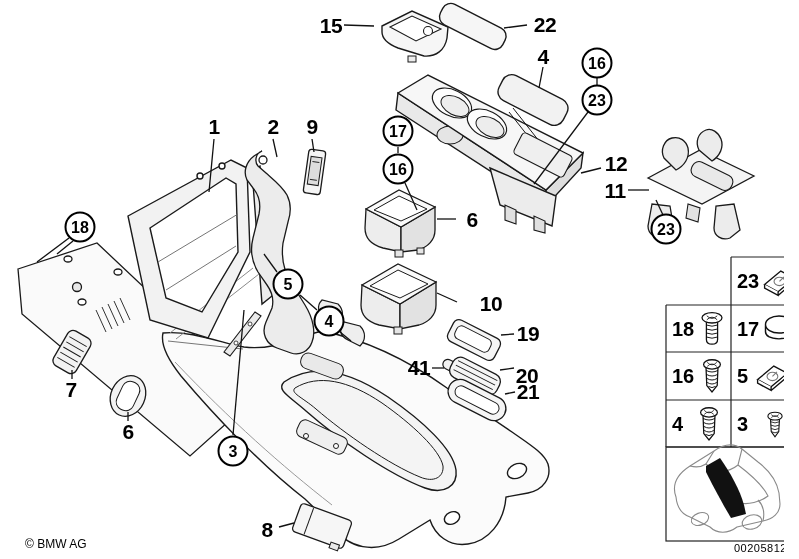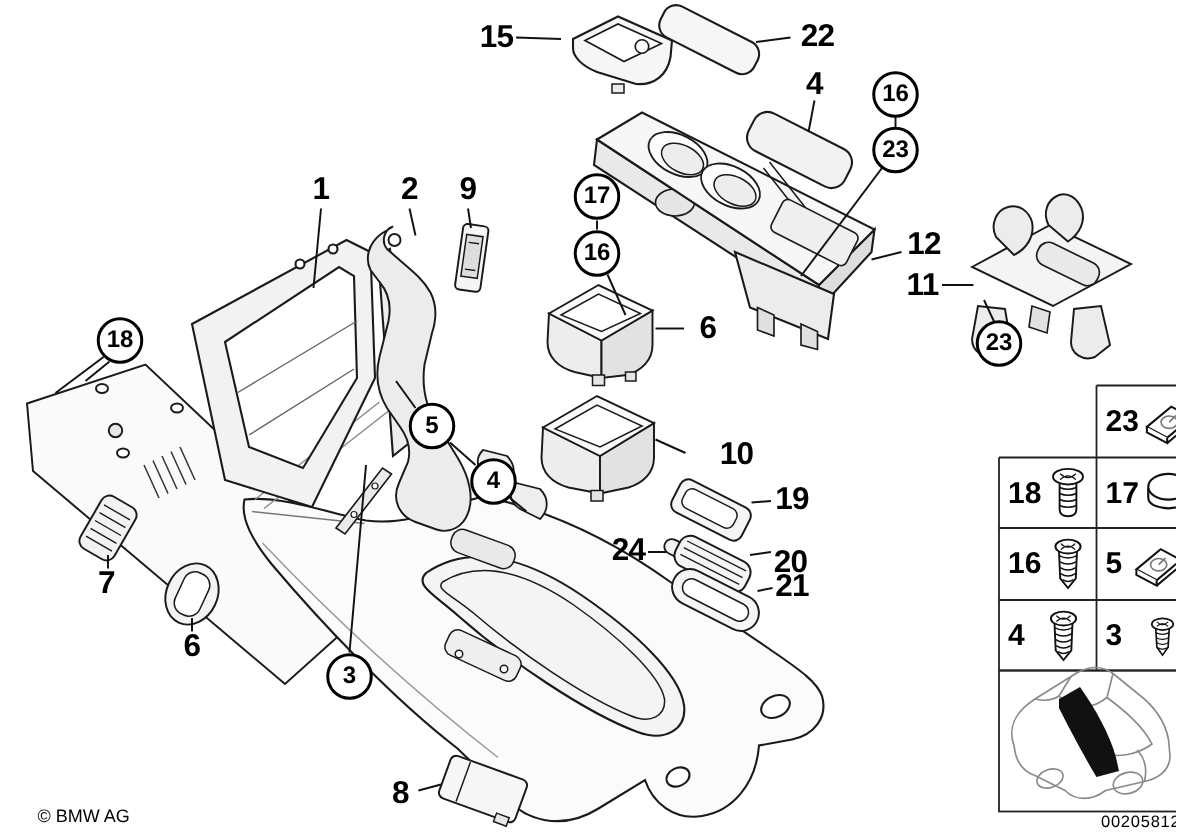--- a/index.html
+++ b/index.html
@@ -274,21 +274,21 @@
   <div class="callout plain" style="left:545px;top:24px">22</div>
   <div class="callout plain" style="left:543px;top:56px">4</div>
   <div class="callout plain" style="left:616px;top:163px">12</div>
   <div class="callout plain" style="left:615px;top:190px">11</div>
   <div class="callout plain" style="left:214px;top:126px">1</div>
   <div class="callout plain" style="left:273px;top:126px">2</div>
   <div class="callout plain" style="left:312px;top:126px">9</div>
   <div class="callout plain" style="left:472px;top:219px">6</div>
   <div class="callout plain" style="left:491px;top:303px">10</div>
   <div class="callout plain" style="left:528px;top:333px">19</div>
-  <div class="callout plain" style="left:419px;top:367px">24</div>
+  <div class="callout plain" style="left:419px;top:367px">41</div>
   <div class="callout plain" style="left:527px;top:375px">20</div>
   <div class="callout plain" style="left:528px;top:391px">21</div>
   <div class="callout plain" style="left:71px;top:389px">7</div>
   <div class="callout plain" style="left:128px;top:431px">6</div>
   <div class="callout plain" style="left:267px;top:529px">8</div>
 
   <div class="callout circled" style="left:597px;top:63px">16</div>
   <div class="callout circled" style="left:597px;top:100px">23</div>
   <div class="callout circled" style="left:398px;top:131px">17</div>
   <div class="callout circled" style="left:398px;top:169px">16</div>

